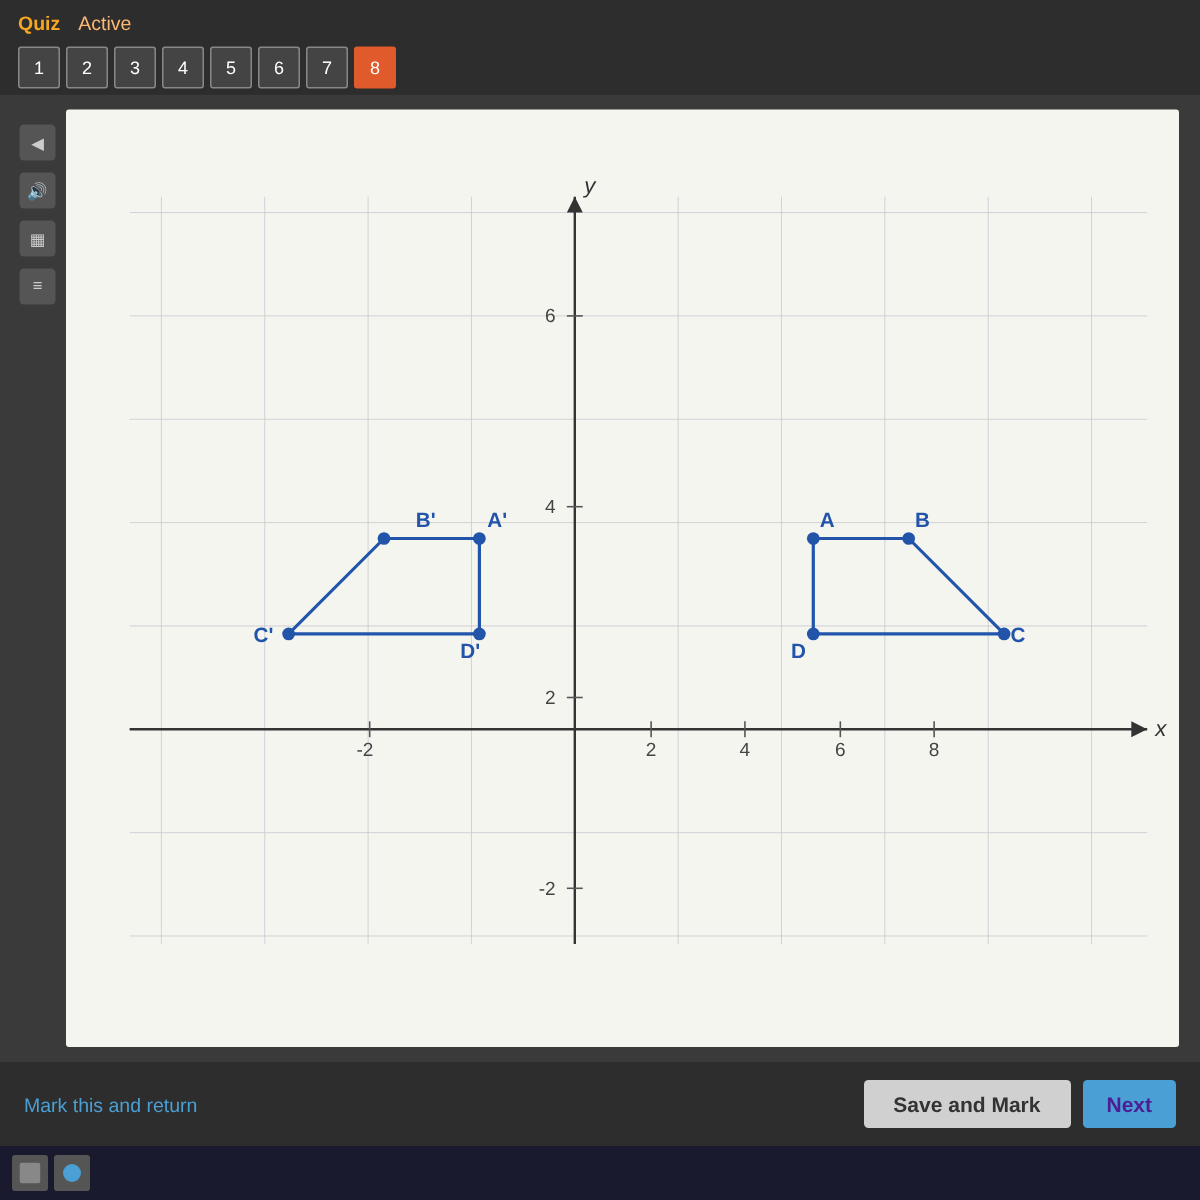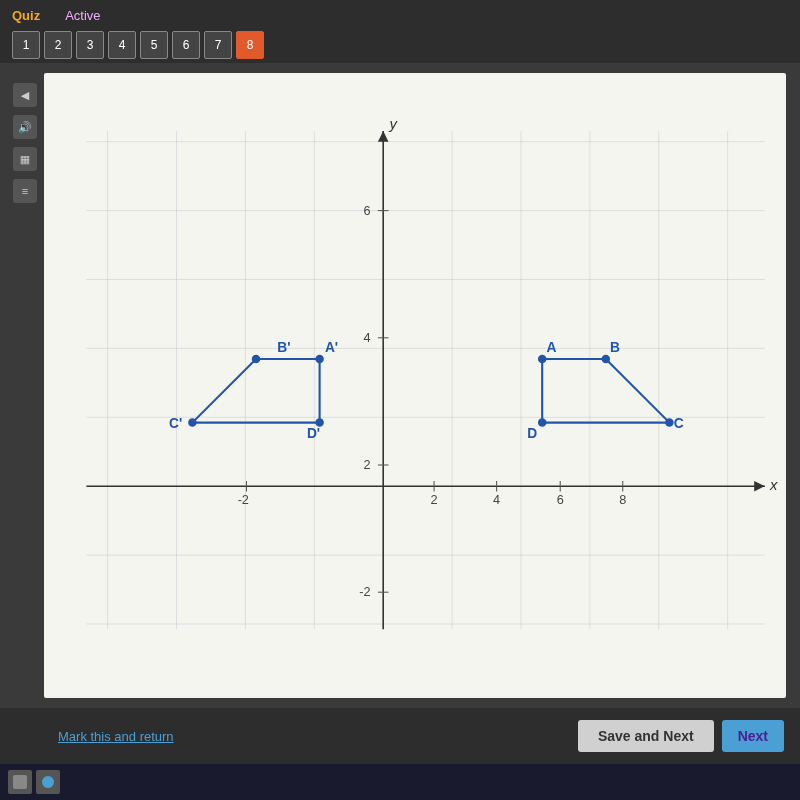--- a/index.html
+++ b/index.html
@@ -28,32 +28,32 @@
 
     .title {
       color: #ffffff;
       font-size: 18px;
       font-weight: bold;
       margin-bottom: 2px;
     }
 
     .subtitle-row {
       display: flex;
-      gap: 25px;
+      gap: 12px;
       margin-bottom: 8px;
     }
 
     .quiz-label {
       color: #f5a623;
       font-size: 13px;
       font-weight: bold;
     }
 
     .active-label {
-      color: #f0abfc;
+      color: #fdba74;
       font-size: 13px;
     }
 
     .question-nav {
       display: flex;
       gap: 4px;
     }
 
     .nav-btn {
       width: 28px;
@@ -129,23 +129,21 @@
       display: flex;
       align-items: center;
       justify-content: space-between;
       flex-shrink: 0;
       height: 56px;
     }
 
     .mark-return-link {
       color: #4a9fd4;
       font-size: 13px;
-      text-decoration: underline;
-      cursor: pointer;
-      margin-left: 42px;
+      cursor: pointer;
     }
 
     .bottom-right {
       display: flex;
       gap: 8px;
     }
 
     .save-exit-btn {
       background: #d0d0d0;
       color: #333;
@@ -311,21 +309,21 @@
         <text x="248" y="310" font-size="13" fill="#2255aa" font-weight="bold">D'</text>
 
       </svg>
     </div>
 
   </div>
 
   <div class="bottom-bar">
     <a class="mark-return-link">Mark this and return</a>
     <div class="bottom-right">
-      <button class="save-exit-btn">Save and Next</button>
+      <button class="save-exit-btn">Save and Mark</button>
       <button class="next-btn">Next</button>
     </div>
   </div>
 
   <div class="taskbar">
     <div class="taskbar-icon">
       <svg width="14" height="14" viewBox="0 0 14 14">
           <rect width="14" height="14" fill="#888" rx="2"></rect>
         </svg>
     </div>

